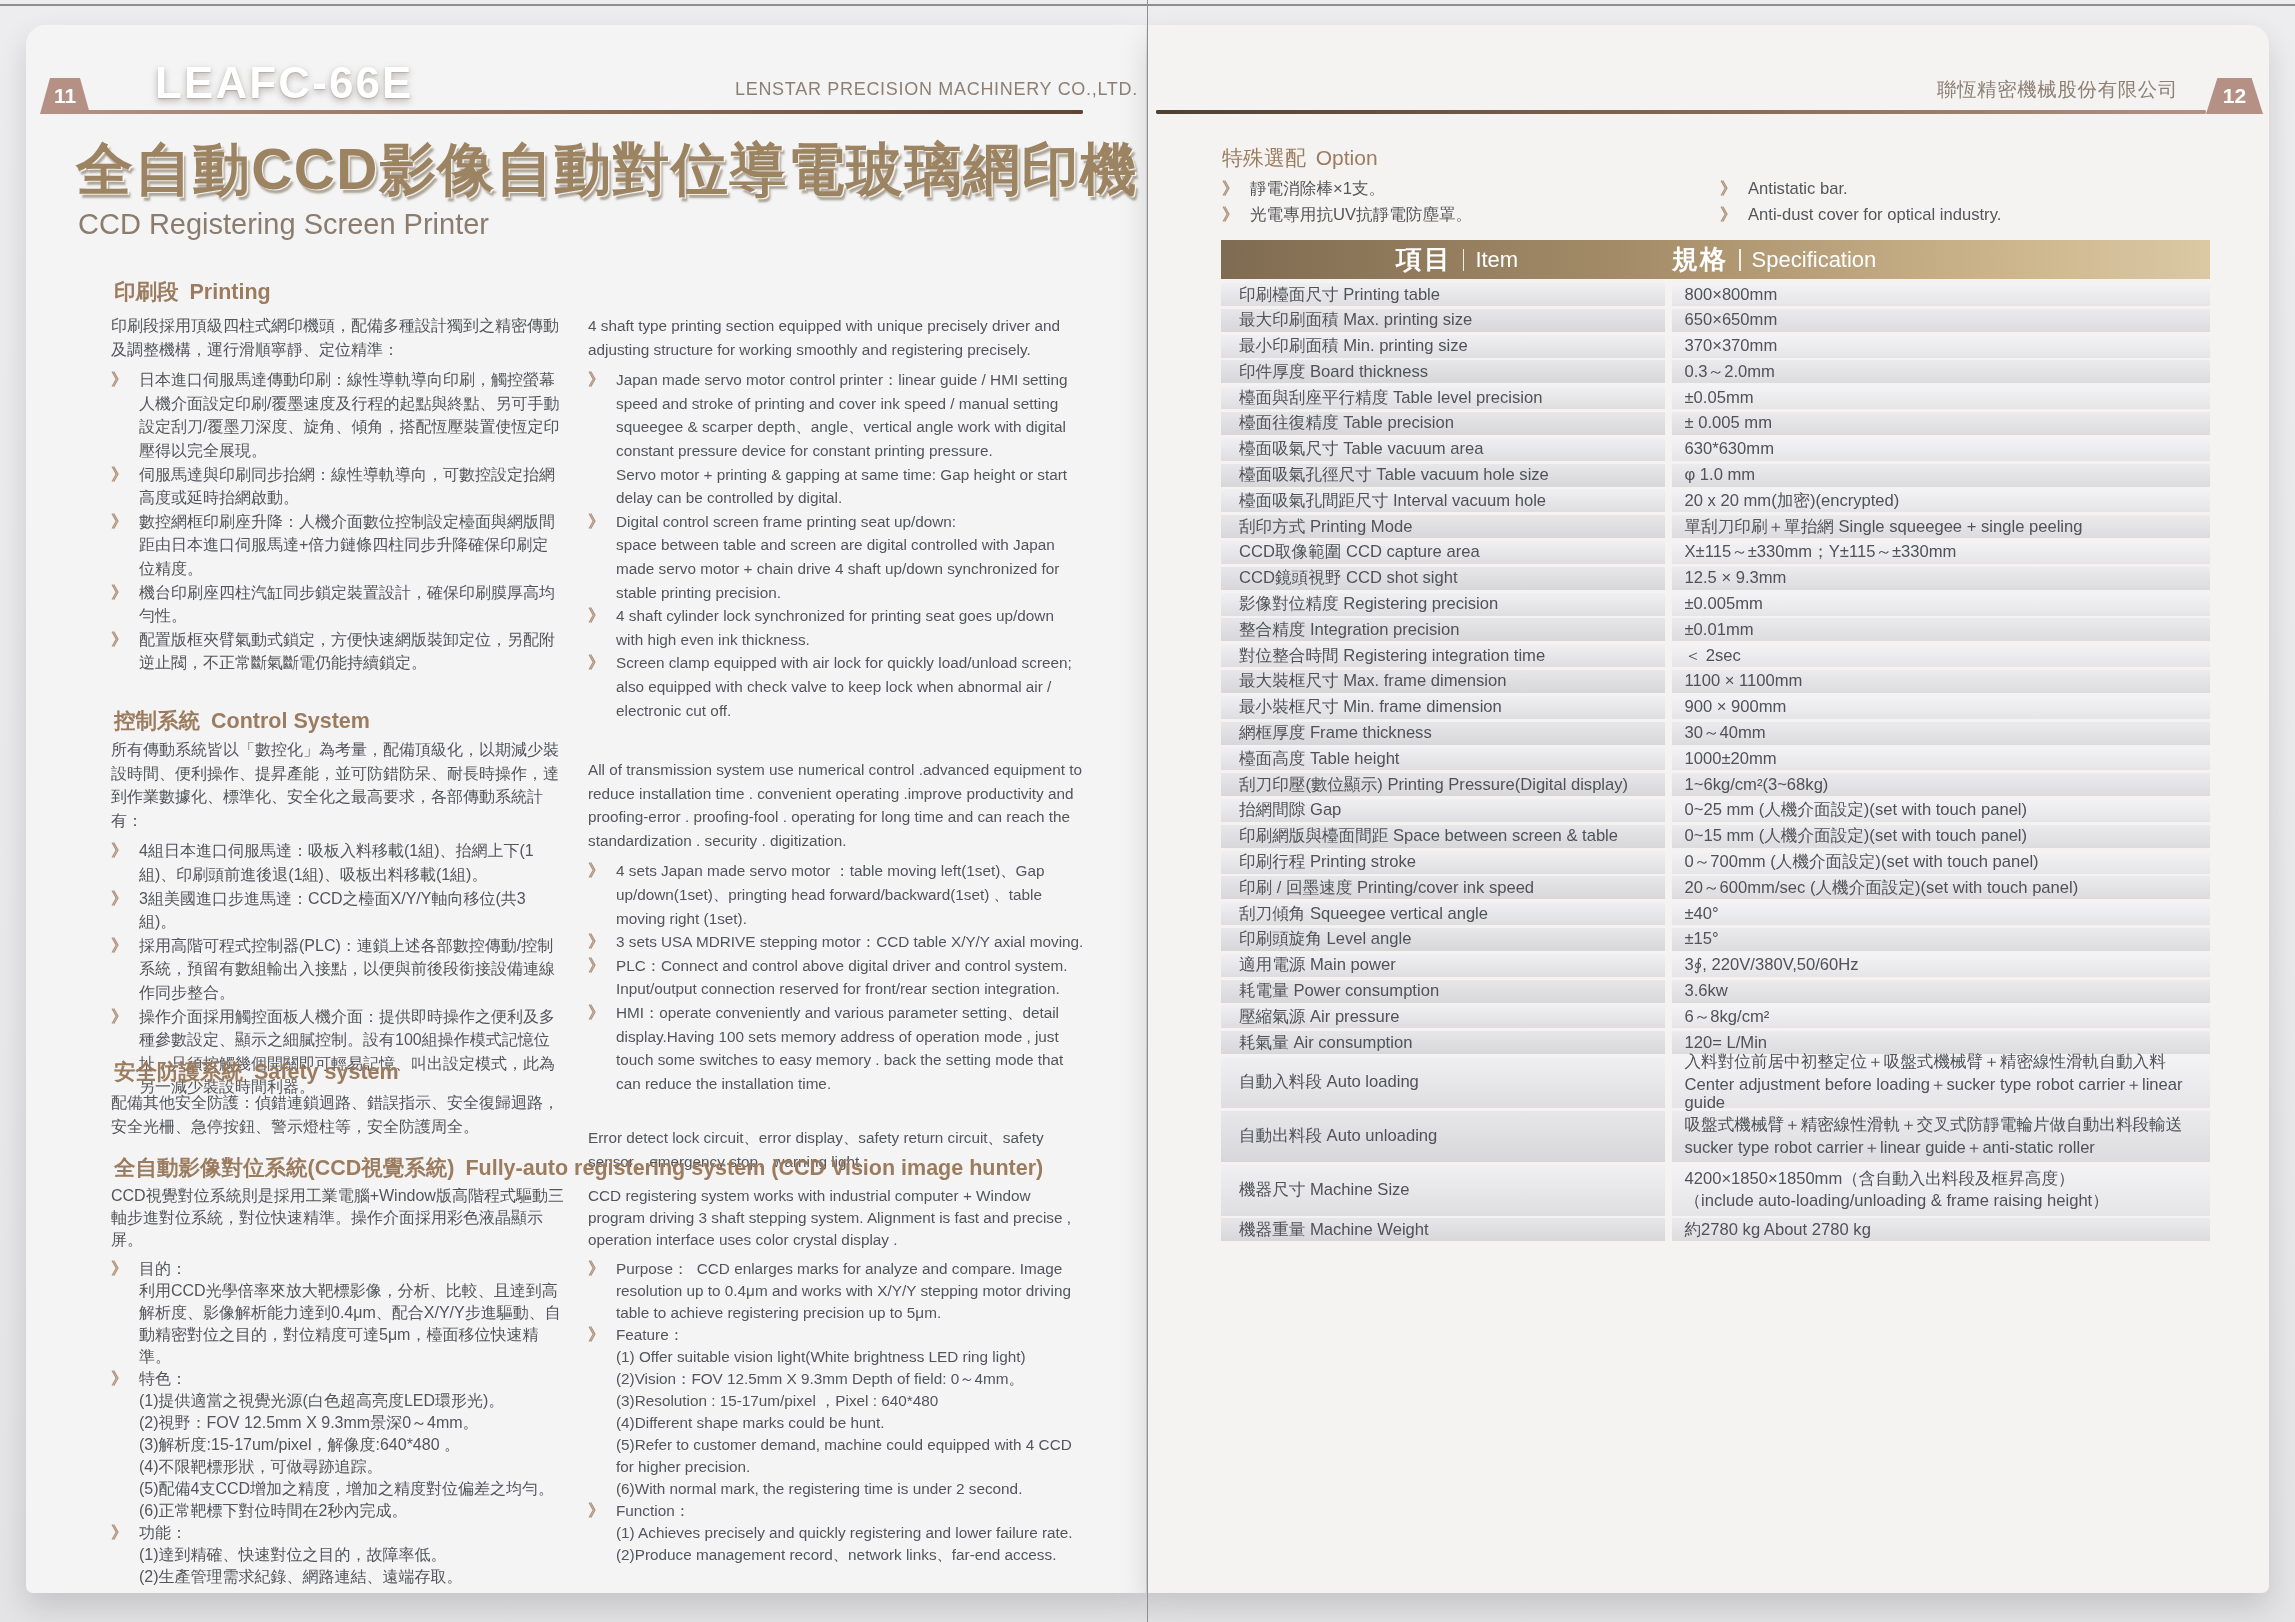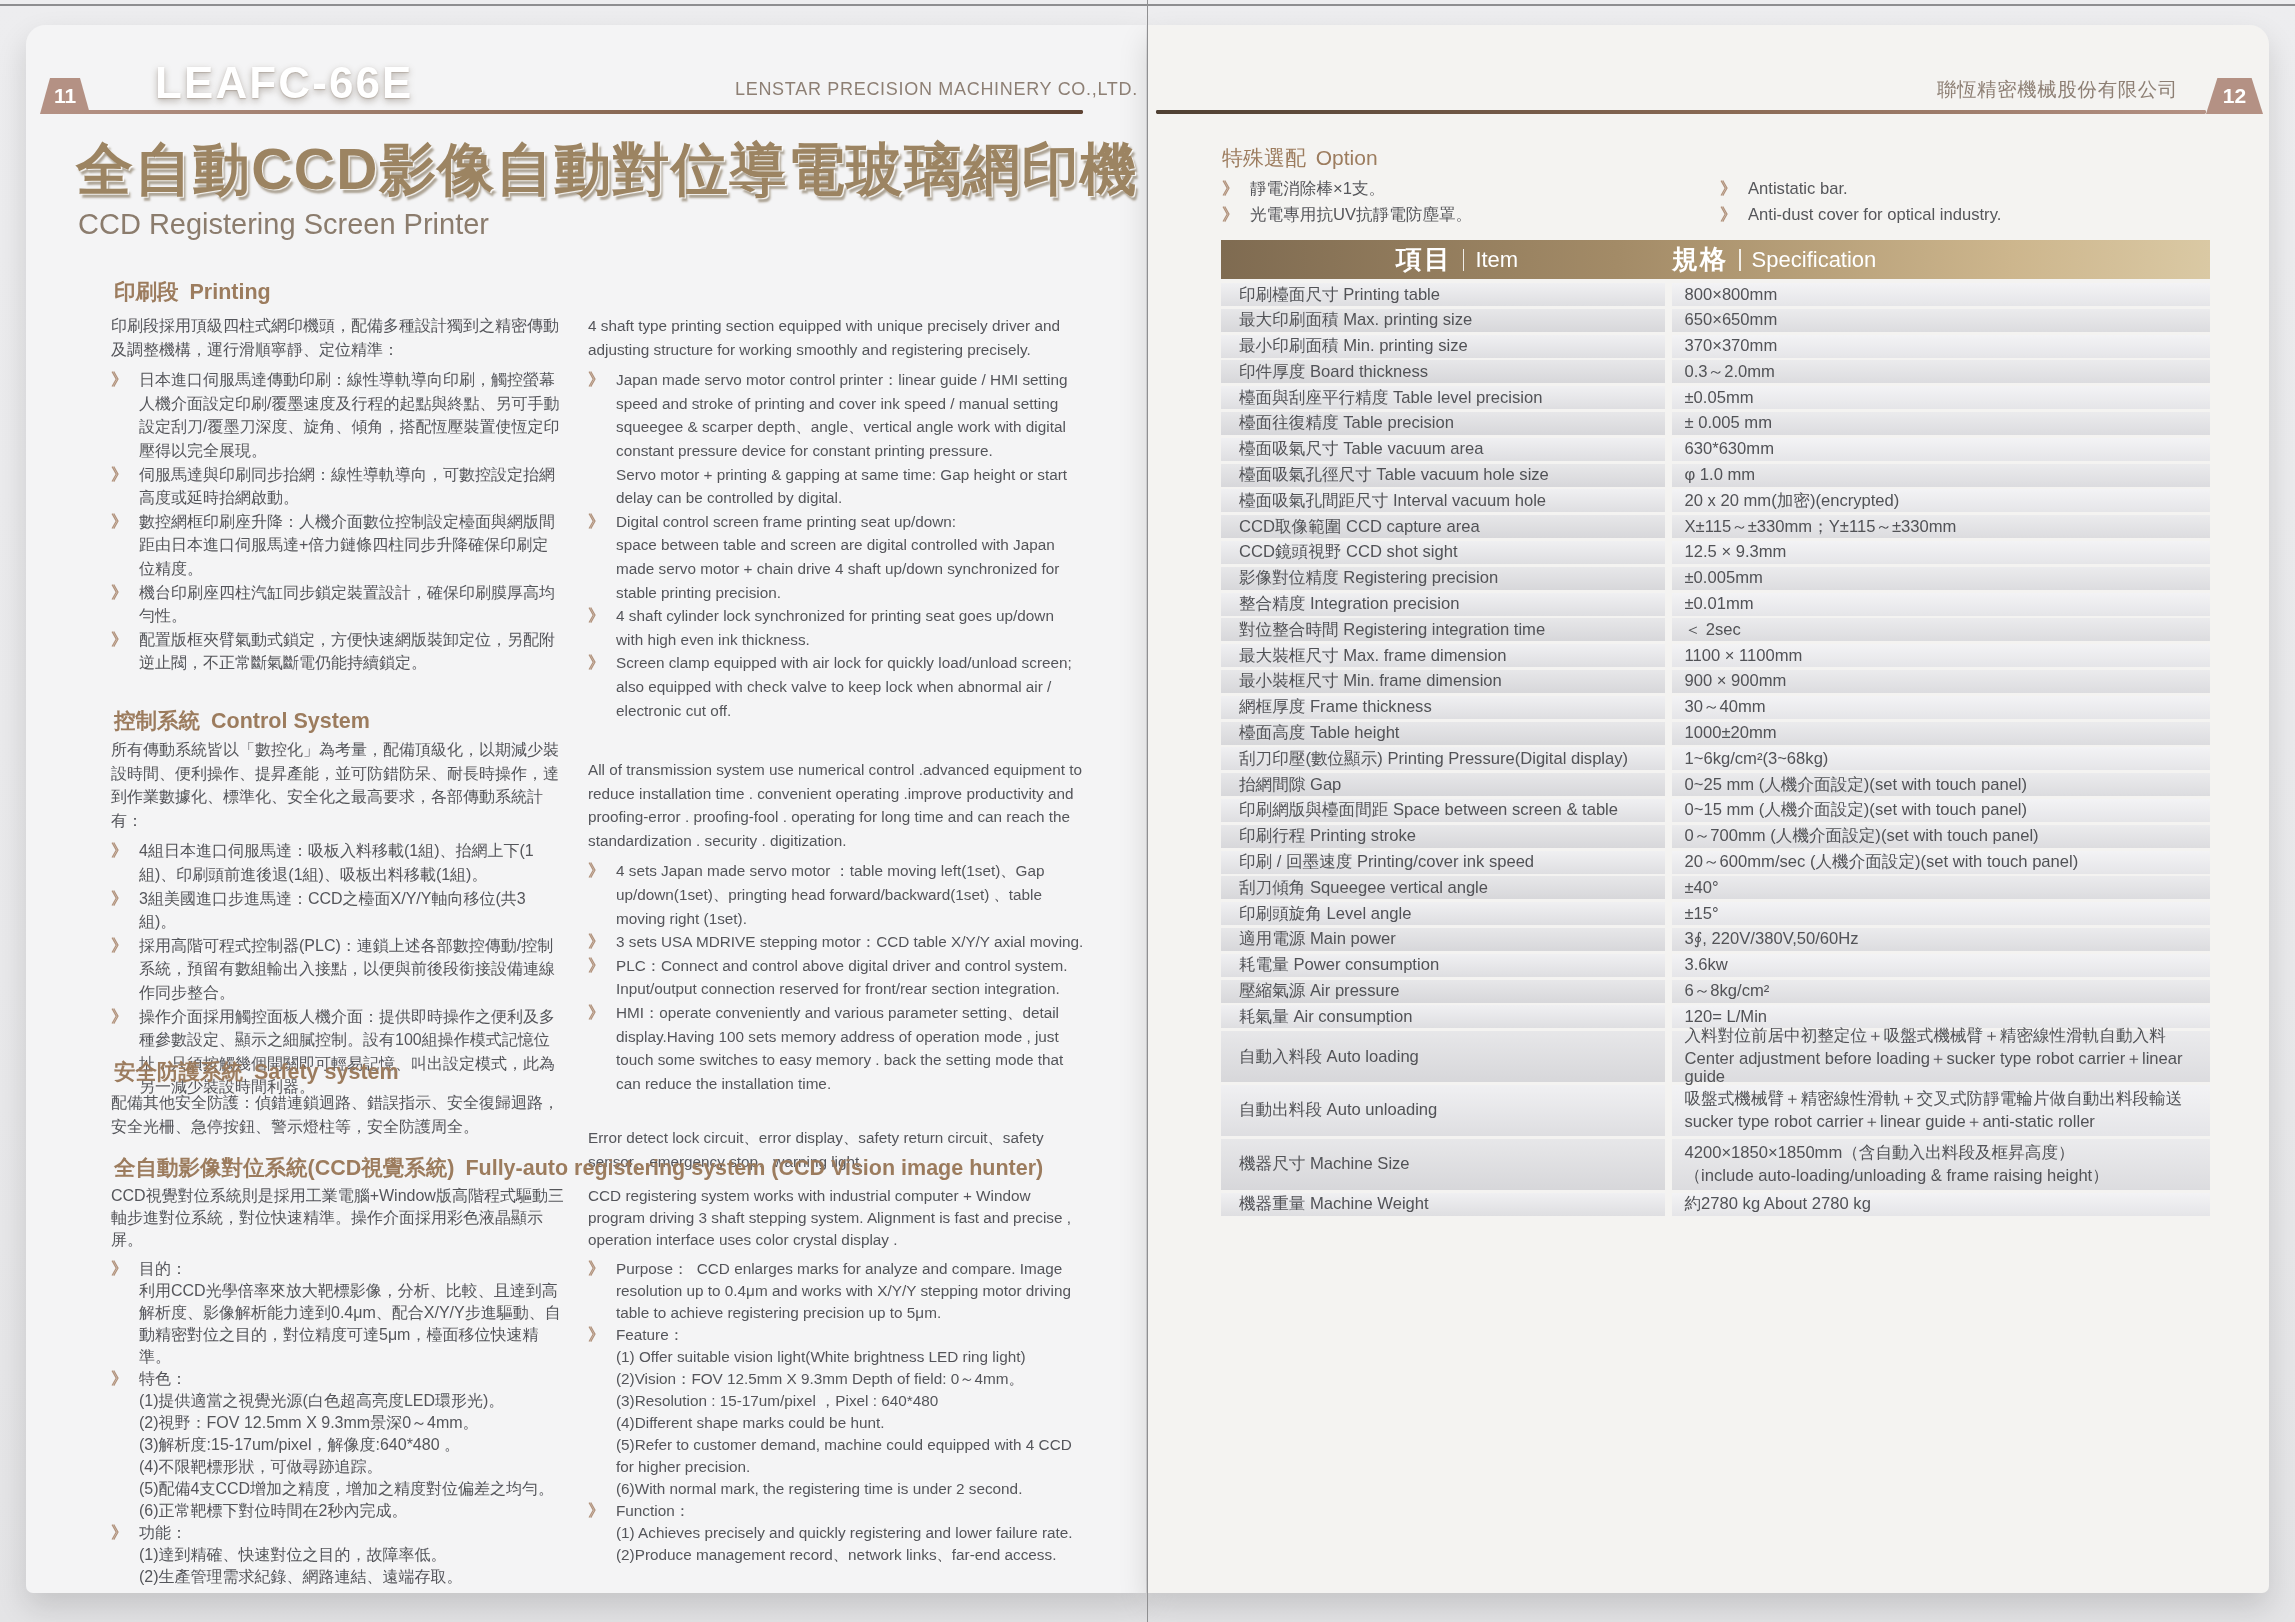--- a/index.html
+++ b/index.html
@@ -391,20 +391,26 @@
           <div class="spec-line">φ 1.0 mm</div>
         </div>
       </div>
       <div class="trow">
         <div class="tcell item">檯面吸氣孔間距尺寸 Interval vacuum hole</div>
         <div class="tcell spec">
           <div class="spec-line">20 x 20 mm(加密)(encrypted)</div>
         </div>
       </div>
       <div class="trow">
+        <div class="tcell item">刮印方式 Printing Mode</div>
+        <div class="tcell spec">
+          <div class="spec-line">單刮刀印刷＋單抬網  Single squeegee + single peeling</div>
+        </div>
+      </div>
+      <div class="trow">
         <div class="tcell item">CCD取像範圍 CCD capture area</div>
         <div class="tcell spec">
           <div class="spec-line">X±115～±330mm；Y±115～±330mm</div>
         </div>
       </div>
       <div class="trow">
         <div class="tcell item">CCD鏡頭視野 CCD shot sight</div>
         <div class="tcell spec">
           <div class="spec-line">12.5 × 9.3mm</div>
         </div>

